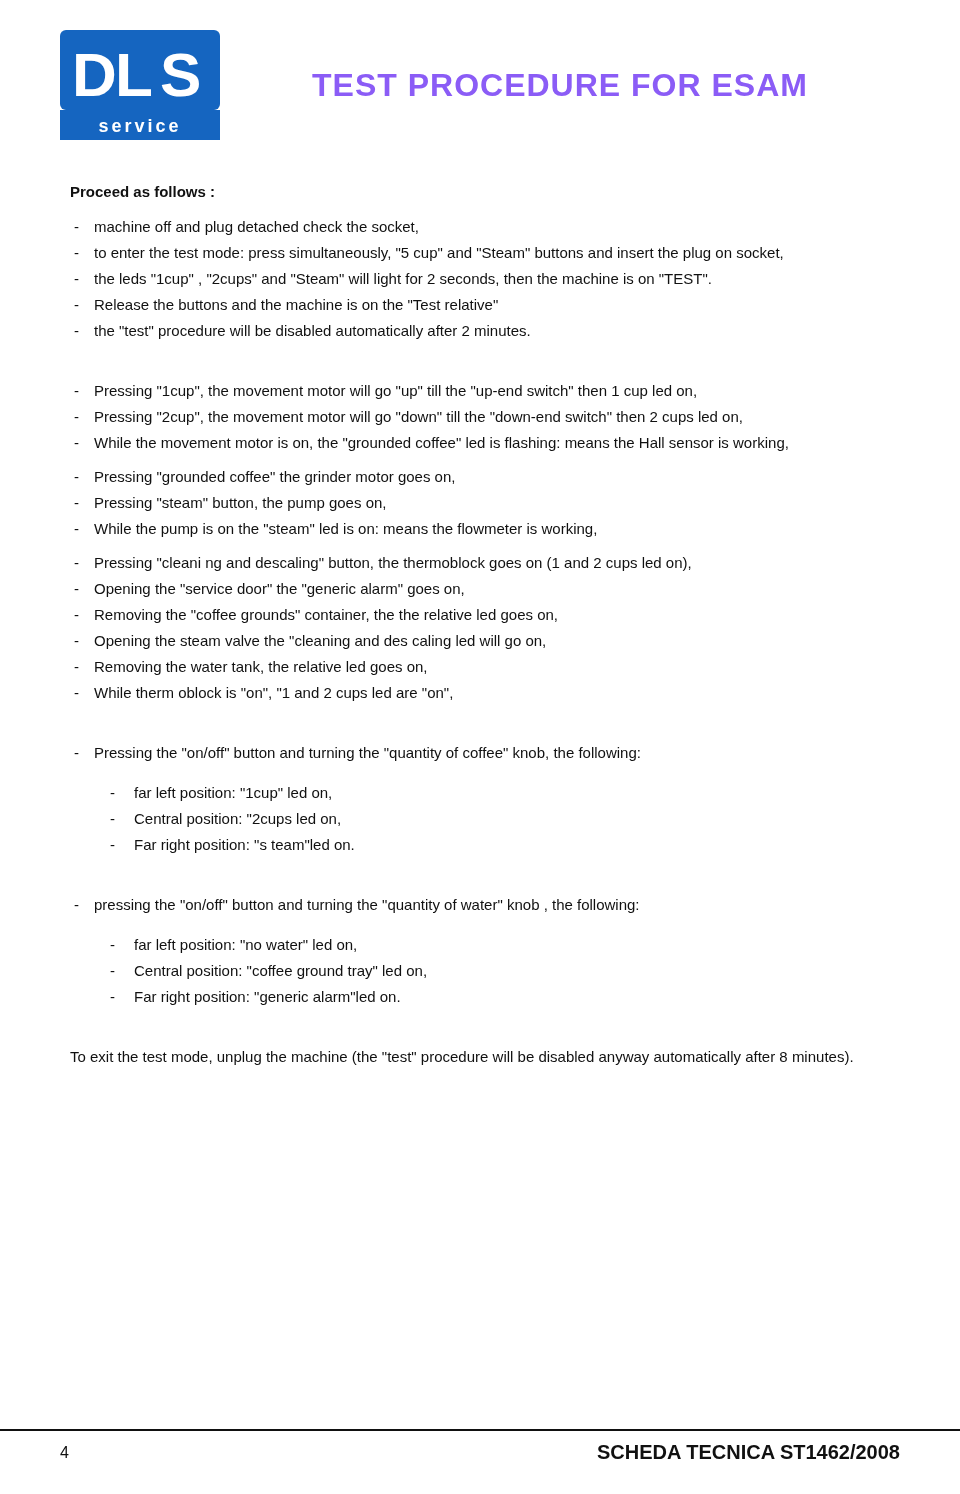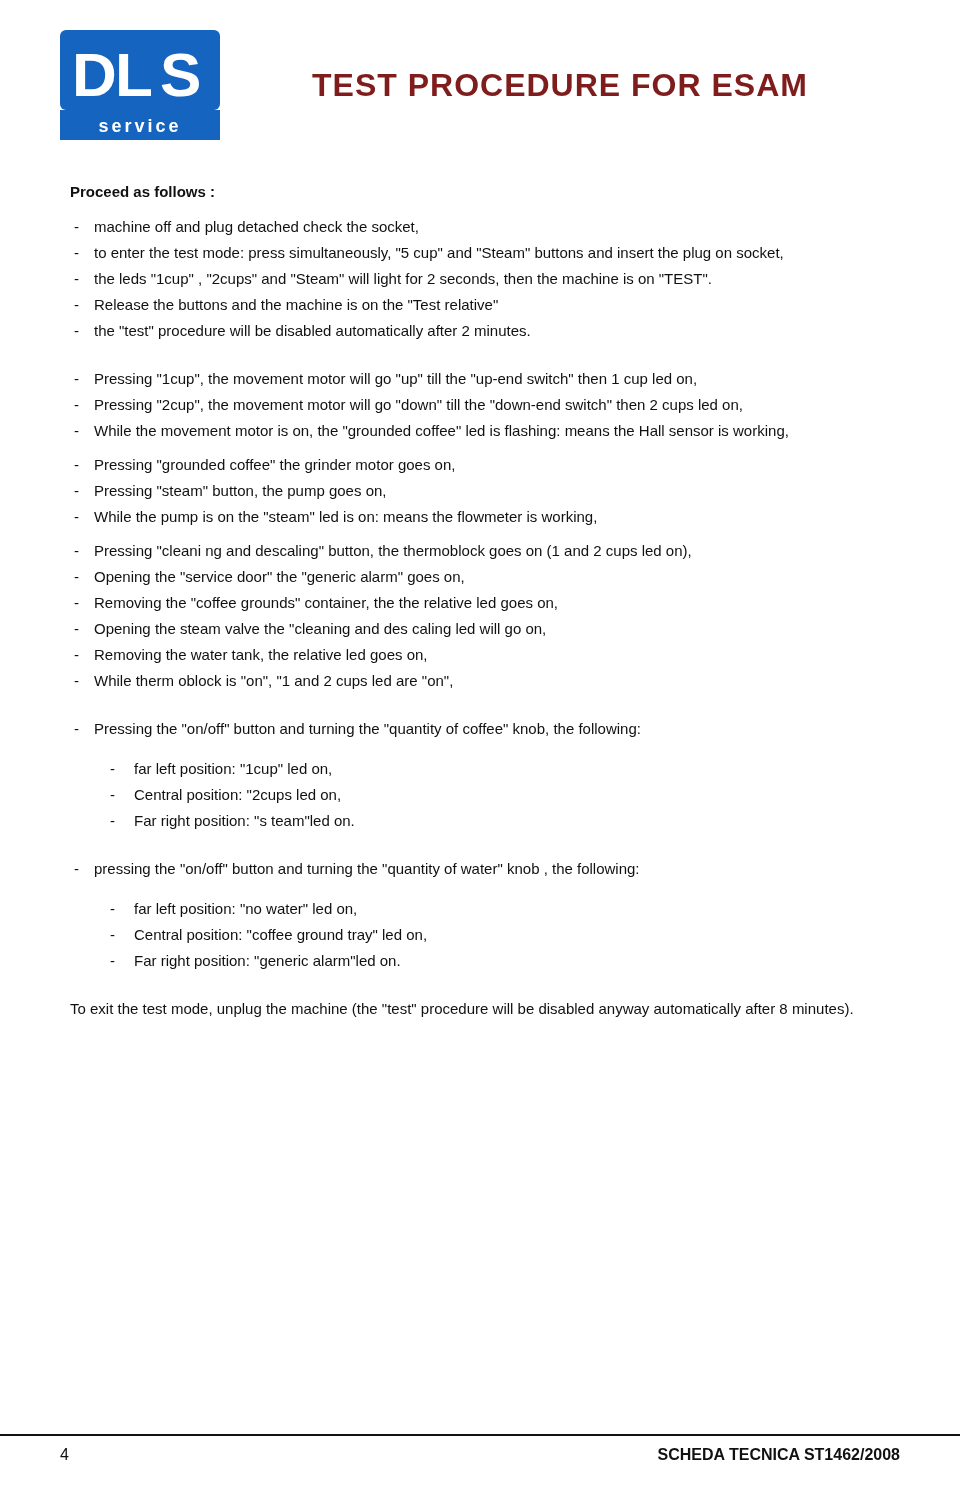--- a/index.html
+++ b/index.html
@@ -36,21 +36,21 @@
     }
     .title-area {
       flex: 1;
       display: flex;
       align-items: center;
       justify-content: center;
     }
     .main-title {
       font-size: 32px;
       font-weight: bold;
-      color: #7f1d1d;
+      color: #8b5cf6;
       text-align: left;
       letter-spacing: 1px;
     }
     .content {
       padding: 0 10px;
     }
     .bullet-list {
       list-style: none;
       padding-left: 0;
       margin-bottom: 16px;
@@ -94,25 +94,26 @@
       align-items: center;
       justify-content: space-between;
       padding: 10px 60px;
       border-top: 2px solid #111;
     }
     .footer-page {
       font-size: 16px;
       font-weight: normal;
     }
     .footer-doc {
-      font-size: 16px;
+      font-size: 20px;
       font-weight: bold;
     }
     .section-gap {
       margin-bottom: 24px;
+      margin-top: 36px;
     }
     .bold { font-weight: bold; }
   </style>
 </head>
 <body>
 
 <div class="page">
 
   <div class="header">
     <div class="logo-container">

